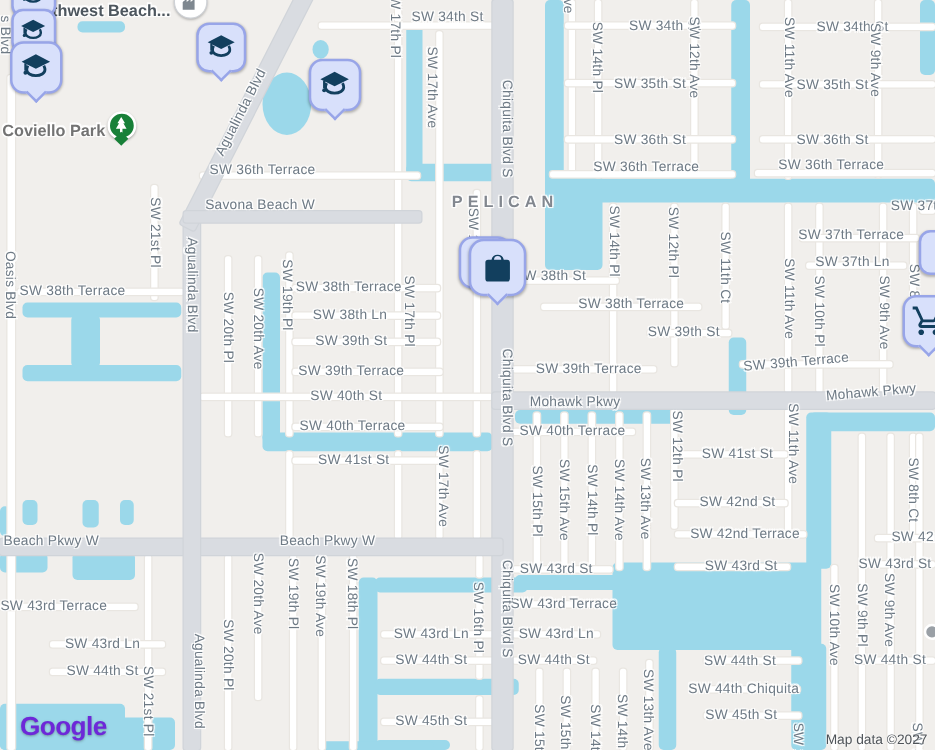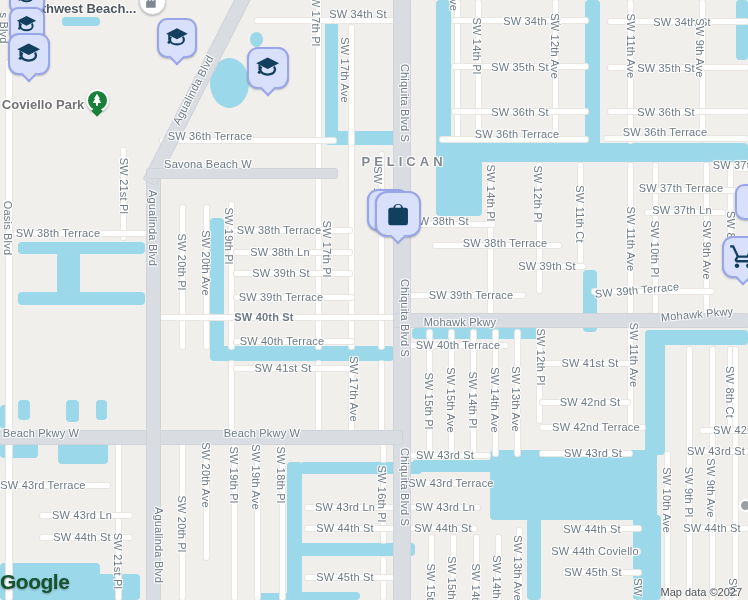--- a/index.html
+++ b/index.html
@@ -16,21 +16,21 @@
   .lbl.area{font-size:13px;font-weight:700;letter-spacing:4px;color:#82878f;}
   .lbl.poi{font-size:13px;font-weight:700;color:#4d565e;letter-spacing:0;}
   .lbl.park{font-size:13px;font-weight:700;color:#737373;letter-spacing:0;}
   .pin{position:absolute;background:#d8e0fb;border:2px solid #98a5e8;border-radius:26%;
        box-sizing:border-box;box-shadow:0 1px 2px rgba(0,0,0,.25);}
   .pin svg{position:absolute;left:14%;top:14%;width:72%;height:72%;}
   .ptr{position:absolute;width:12px;height:12px;background:#d8e0fb;
        border-right:2px solid #98a5e8;border-bottom:2px solid #98a5e8;box-sizing:border-box;
        transform:translateX(-50%) rotate(45deg);}
   .circlepin{position:absolute;border-radius:50%;box-sizing:border-box;}
-  .gwm{position:absolute;left:0;top:570px;font-size:21px;font-weight:700;color:#14532d;
+  .gwm{position:absolute;left:16px;top:570px;font-size:21px;font-weight:700;color:#6d28d9;
        letter-spacing:-.5px;text-shadow:0 1px 2px rgba(60,64,67,.45);}
   .attr{position:absolute;right:6px;top:586px;font-size:11px;color:#4f5459;
         text-shadow:0 0 2px #fff,0 0 2px #fff;}
 </style>
 </head>
 <body>
 
 <div id="map">
   <div id="canals">
       <div class="cn" style="left: 325px; top: 18px; width: 13px; height: 122px;"></div>
@@ -196,21 +196,21 @@
       <div class="lbl" style="left: 440px; top: 221px;">SW 38th St</div>
       <div class="lbl" style="left: 58px; top: 233px;">SW 38th Terrace</div>
       <div class="lbl" style="left: 279px; top: 230px;">SW 38th Terrace</div>
       <div class="lbl" style="left: 505px; top: 243px;">SW 38th Terrace</div>
       <div class="lbl" style="left: 280px; top: 252px;">SW 38th Ln</div>
       <div class="lbl" style="left: 281px; top: 273px;">SW 39th St</div>
       <div class="lbl" style="left: 547px; top: 266px;">SW 39th St</div>
       <div class="lbl" style="left: 281px; top: 297px;">SW 39th Terrace</div>
       <div class="lbl" style="left: 471px; top: 295px;">SW 39th Terrace</div>
       <div class="lbl" style="left: 637px; top: 290px; transform: translate(-50%, -50%) rotate(-5deg);">SW 39th Terrace</div>
-      <div class="lbl" style="left: 264px; top: 317px; font-weight: bold;">SW 40th St</div>
+      <div class="lbl" style="left: 277px; top: 317px;">SW 40th St</div>
       <div class="lbl" style="left: 460px; top: 322px;">Mohawk Pkwy</div>
       <div class="lbl" style="left: 697px; top: 314px; transform: translate(-50%, -50%) rotate(-5deg);">Mohawk Pkwy</div>
       <div class="lbl" style="left: 282px; top: 341px;">SW 40th Terrace</div>
       <div class="lbl" style="left: 458px; top: 345px;">SW 40th Terrace</div>
       <div class="lbl" style="left: 283px; top: 368px;">SW 41st St</div>
       <div class="lbl" style="left: 590px; top: 363px;">SW 41st St</div>
       <div class="lbl" style="left: 590px; top: 402px;">SW 42nd St</div>
       <div class="lbl" style="left: 596px; top: 427px;">SW 42nd Terrace</div>
       <div class="lbl" style="left: 757px; top: 430px;">SW 42nd Terrace</div>
       <div class="lbl" style="left: 41px; top: 433px;">Beach Pkwy W</div>
@@ -221,21 +221,21 @@
       <div class="lbl" style="left: 43px; top: 485px;">SW 43rd Terrace</div>
       <div class="lbl" style="left: 451px; top: 483px;">SW 43rd Terrace</div>
       <div class="lbl" style="left: 82px; top: 515px;">SW 43rd Ln</div>
       <div class="lbl" style="left: 345px; top: 507px;">SW 43rd Ln</div>
       <div class="lbl" style="left: 445px; top: 507px;">SW 43rd Ln</div>
       <div class="lbl" style="left: 82px; top: 537px;">SW 44th St</div>
       <div class="lbl" style="left: 345px; top: 528px;">SW 44th St</div>
       <div class="lbl" style="left: 443px; top: 528px;">SW 44th St</div>
       <div class="lbl" style="left: 592px; top: 529px;">SW 44th St</div>
       <div class="lbl" style="left: 712px; top: 528px;">SW 44th St</div>
-      <div class="lbl" style="left: 595px; top: 551px;">SW 44th Coviello</div>
+      <div class="lbl" style="left: 595px; top: 551px;">SW 44th Chiquita</div>
       <div class="lbl" style="left: 345px; top: 577px;">SW 45th St</div>
       <div class="lbl" style="left: 593px; top: 572px;">SW 45th St</div>
       <div class="lbl" style="left: 4px; top: 28px; transform: translate(-50%, -50%) rotate(90deg);">s Blvd</div>
       <div class="lbl" style="left: 8px; top: 228px; transform: translate(-50%, -50%) rotate(90deg);">Oasis Blvd</div>
       <div class="lbl" style="left: 124px; top: 186px; transform: translate(-50%, -50%) rotate(90deg);">SW 21st Pl</div>
       <div class="lbl" style="left: 118px; top: 561px; transform: translate(-50%, -50%) rotate(90deg);">SW 21st Pl</div>
       <div class="lbl" style="left: 182px; top: 262px; transform: translate(-50%, -50%) rotate(90deg);">SW 20th Pl</div>
       <div class="lbl" style="left: 182px; top: 524px; transform: translate(-50%, -50%) rotate(90deg);">SW 20th Pl</div>
       <div class="lbl" style="left: 206px; top: 263px; transform: translate(-50%, -50%) rotate(90deg);">SW 20th Ave</div>
       <div class="lbl" style="left: 206px; top: 475px; transform: translate(-50%, -50%) rotate(90deg);">SW 20th Ave</div>

